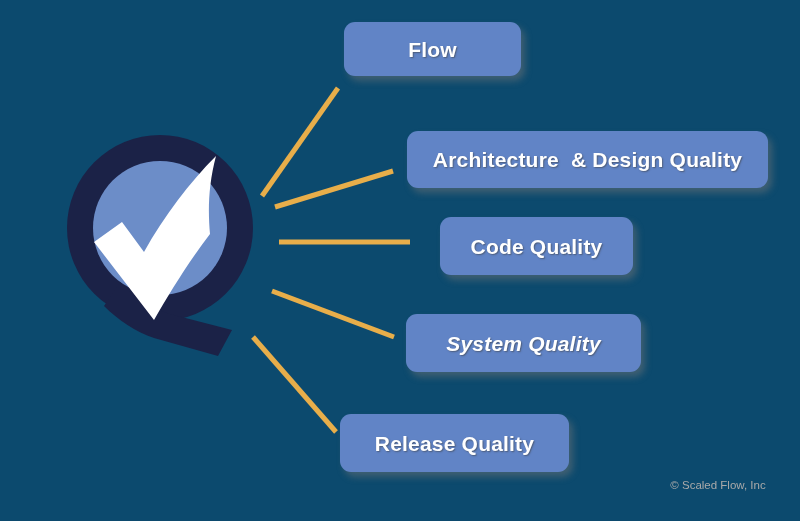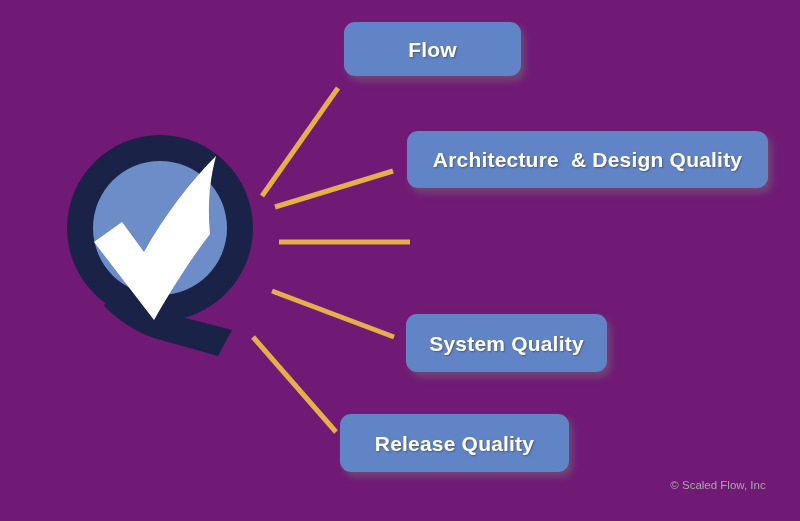--- a/index.html
+++ b/index.html
@@ -7,21 +7,21 @@
     padding: 0;
     background: #ffffff;
   }
   body {
     font-family: "Liberation Sans", sans-serif;
   }
   #canvas {
     position: relative;
     width: 800px;
     height: 521px;
-    background: #701a75;
+    background: #0c4a6e;
     overflow: hidden;
   }
   #connectors {
     position: absolute;
     left: 0;
     top: 0;
     width: 800px;
     height: 521px;
   }
   #logo {
@@ -46,21 +46,21 @@
     font-weight: bold;
     font-size: 21px;
     letter-spacing: 0.2px;
     white-space: pre;
     text-shadow: 1px 1px 1.5px rgba(60,60,60,0.55);
     line-height: 1;
   }
   #node-flow        { left: 344px; top: 22px;  width: 177px; height: 54px; }
   #node-arch        { left: 407px; top: 123px; width: 361px; height: 57px; margin-top: 8px; }
   #node-code        { left: 440px; top: 217px; width: 193px; height: 58px; }
-  #node-system      { left: 406px; top: 314px; width: 201px; height: 58px; }
+  #node-system      { left: 406px; top: 314px; width: 235px; height: 58px; font-style: italic; }
   #node-release     { left: 340px; top: 414px; width: 229px; height: 58px; text-align: center; }
   #node-arch .node-label   { font-size: 21px; }
   #copyright {
     position: absolute;
     left: 648px;
     top: 479px;
     width: 140px;
     text-align: center;
     color: #a9a9a9;
     font-size: 11.5px;
@@ -107,20 +107,23 @@
   </svg>
 
   <div class="node" id="node-flow">
     <span class="node-label">Flow</span>
   </div>
 
   <div class="node" id="node-arch">
     <span class="node-label">Architecture  &amp; Design Quality</span>
   </div>
 
+  <div class="node" id="node-code">
+    <span class="node-label">Code Quality</span>
+  </div>
 
   <div class="node" id="node-system">
     <span class="node-label">System Quality</span>
   </div>
 
   <div class="node" id="node-release">
     <span class="node-label">Release Quality</span>
   </div>
 
   <div id="copyright">© Scaled Flow, Inc</div>

